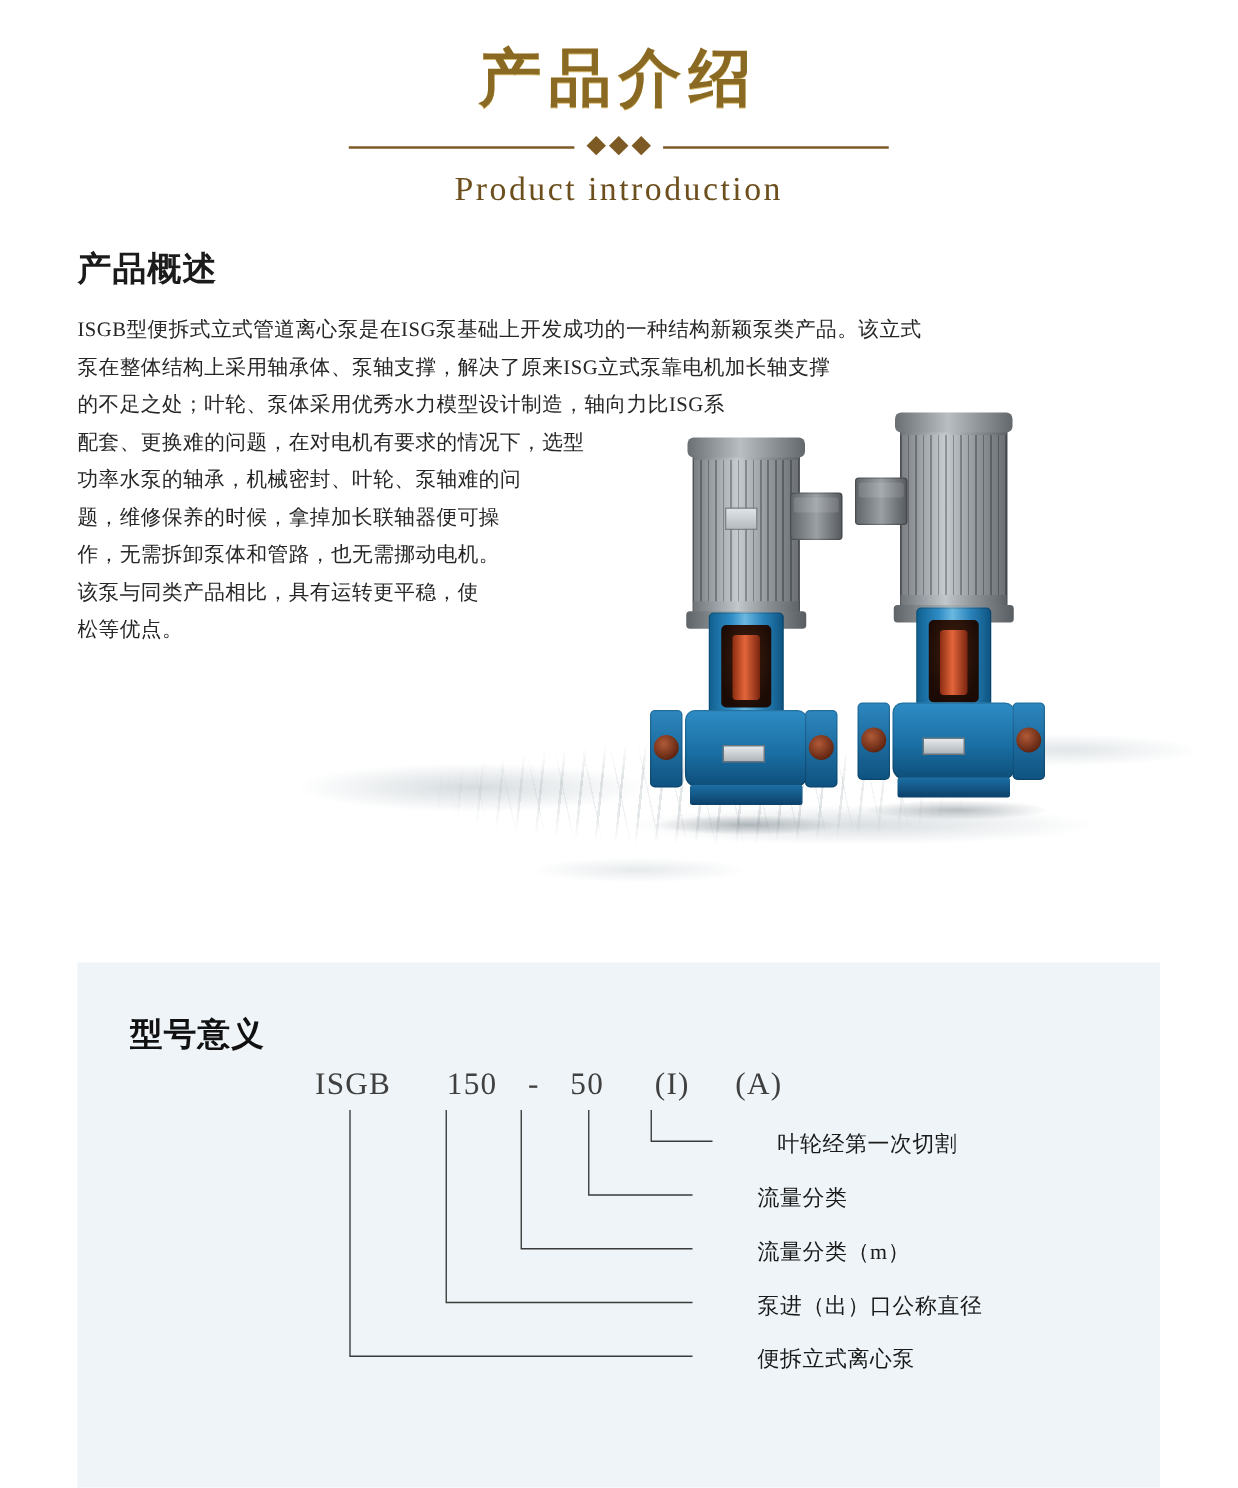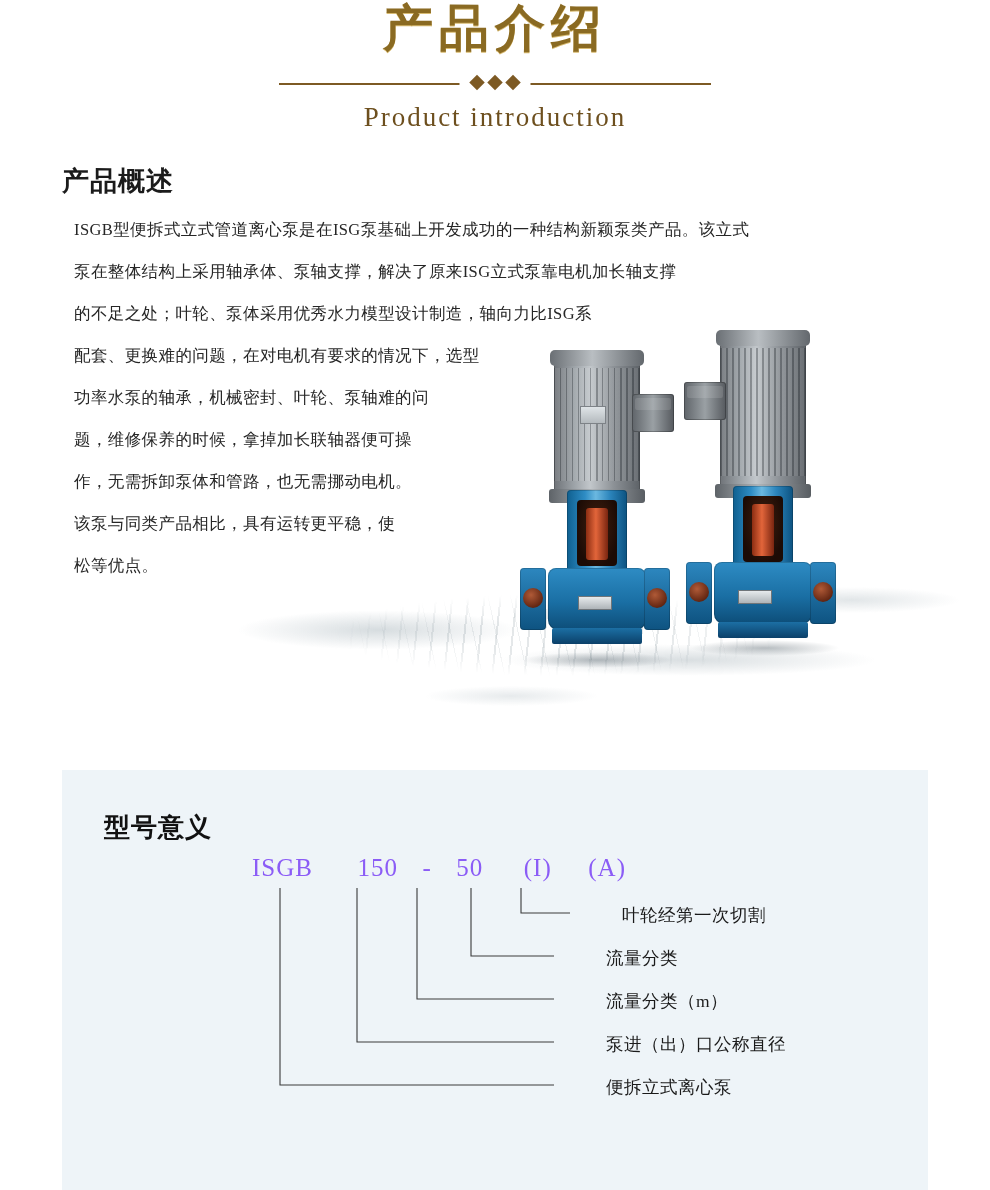--- a/index.html
+++ b/index.html
@@ -10,20 +10,21 @@
     background: #ffffff;
     font-family: "Liberation Sans", sans-serif;
     color: #222;
     position: relative;
     overflow: hidden;
   }
 
   
   .header {
     width: 100%;
+    padding-top: 34px;
     text-align: center;
     position: relative;
   }
   .header-title {
     font-family: "Liberation Serif", serif;
     font-weight: bold;
     font-size: 50px;
     letter-spacing: 6px;
     color: #7a5a1e;
     background: linear-gradient(180deg,#c9a котор 0%,#8a6520 100%);
@@ -90,21 +91,21 @@
     letter-spacing: 1px;
   }
   .overview-body {
     font-family: "Liberation Serif", serif;
     font-size: 16.5px;
     line-height: 30px;
     color: #262626;
     width: 800px;
     letter-spacing: 0.4px;
   }
-  .overview-body p { margin: 12px; }
+  .overview-body p { margin: 0; }
   .ob-l1 { width: 790px; }
   .ob-l2 { width: 700px; }
   .ob-l3 { width: 560px; }
   .ob-l4 { width: 470px; }
   .ob-l5 { width: 430px; }
   .ob-l6 { width: 410px; }
   .ob-l7 { width: 430px; }
   .ob-l8 { width: 430px; }
   .ob-l9 { width: 420px; }
   .ob-l10 { width: 430px; }
@@ -285,21 +286,21 @@
     left: 42px;
     top: 40px;
     letter-spacing: 1px;
   }
   .model-code {
     position: absolute;
     left: 190px;
     top: 84px;
     font-family: "Liberation Serif", serif;
     font-size: 25px;
-    color: #8b5cf6;
+    color: #404040;
     letter-spacing: 1px;
     white-space: nowrap;
   }
   .model-code span { display:inline-block; }
   .mc-gap1 { width: 30px; }
   .mc-gap2 { width: 10px; }
   .mc-gap3 { width: 26px; }
   .mc-gap4 { width: 22px; }
 
   .leader-svg {

